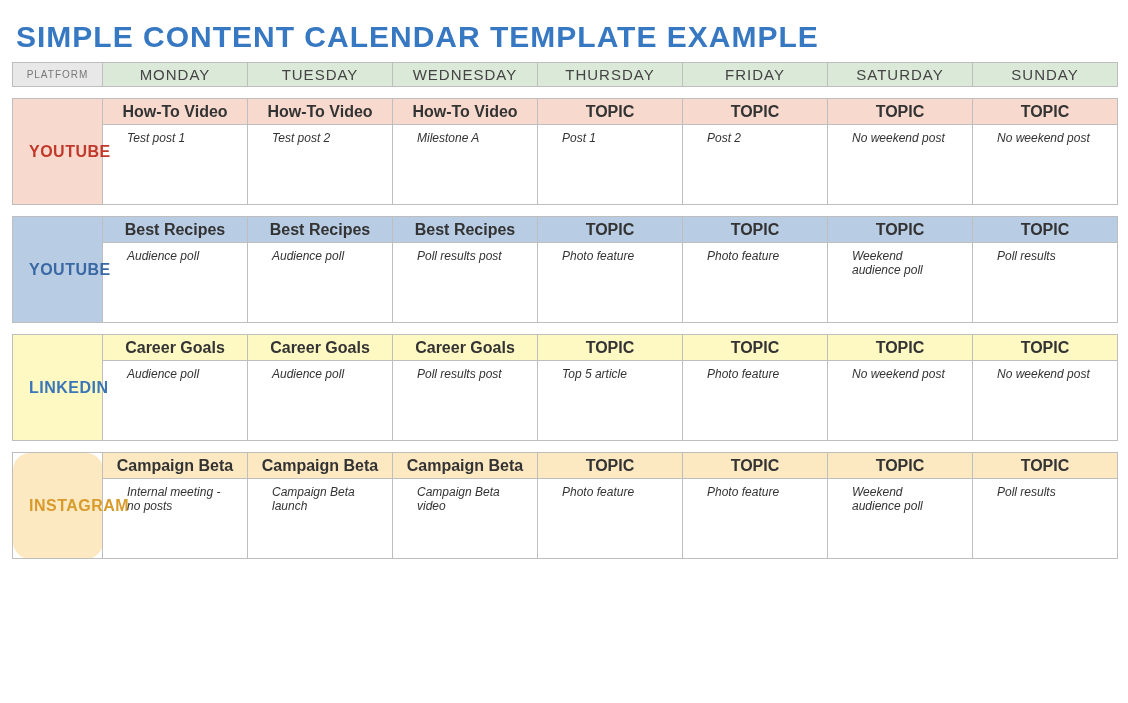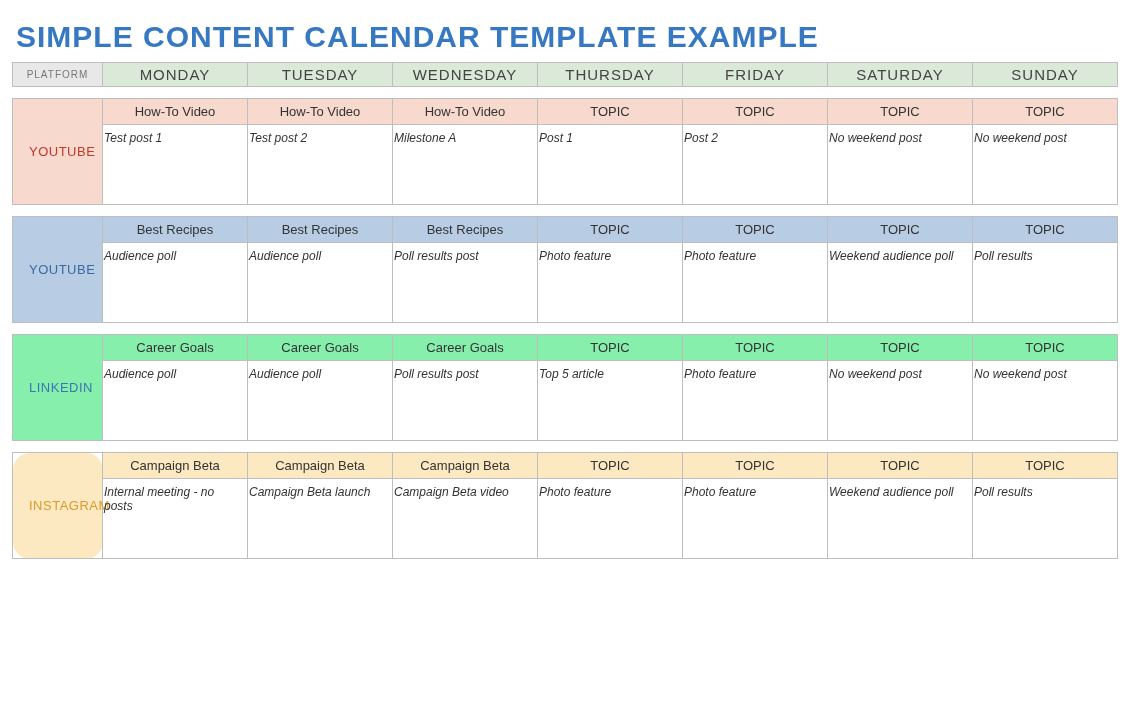--- a/index.html
+++ b/index.html
@@ -40,30 +40,30 @@
     font-size: 10px;
     color: #777;
     letter-spacing: 1px;
   }
   .spacer-row td {
     border: none;
     height: 12px;
   }
   .topic-row td {
     text-align: center;
-    font-size: 13px;
-    font-weight: 400;
+    font-size: 16px;
+    font-weight: 700;
     height: 26px;
     color: #333;
   }
   .content-row td {
     font-size: 12px;
     font-style: italic;
     color: #333;
-    padding: 6px 1px;
+    padding: 6px 24px;
     height: 80px;
     vertical-align: top;
     background: #fff;
   }
   .platform-cell {
     text-align: center;
     font-size: 10px;
     font-weight: 700;
     letter-spacing: 0.5px;
     vertical-align: middle !important;
@@ -76,21 +76,21 @@
   
   .youtube .topic-row td,
   .youtube .platform-cell { background: #f7d9cd; }
   .youtube .platform-cell { color: #c0392b; }
 
   .facebook .topic-row td,
   .facebook .platform-cell { background: #b8cce4; }
   .facebook .platform-cell { color: #3a68a3; }
 
   .linkedin .topic-row td,
-  .linkedin .platform-cell { background: #86efac; }
+  .linkedin .platform-cell { background: #fef9c3; }
   .linkedin .platform-cell { color: #3a75b8; text-align: right; }
 
   .instagram .topic-row td,
   .instagram .platform-cell { background: #fce9c1; }
   .instagram .platform-cell { color: #d89b2b; border-radius: 17px; }
 </style>
 </head>
 <body>
 
 <h1 class="title">SIMPLE CONTENT CALENDAR TEMPLATE EXAMPLE</h1>

